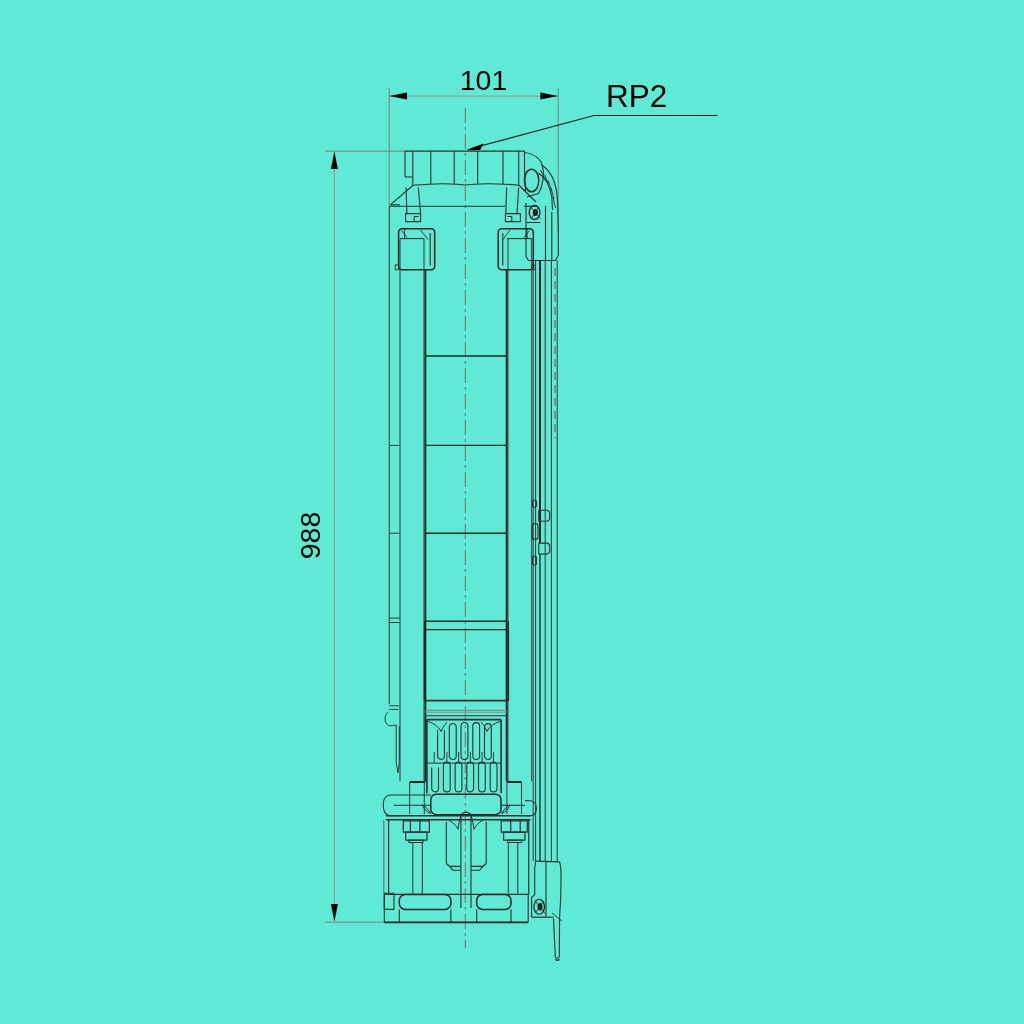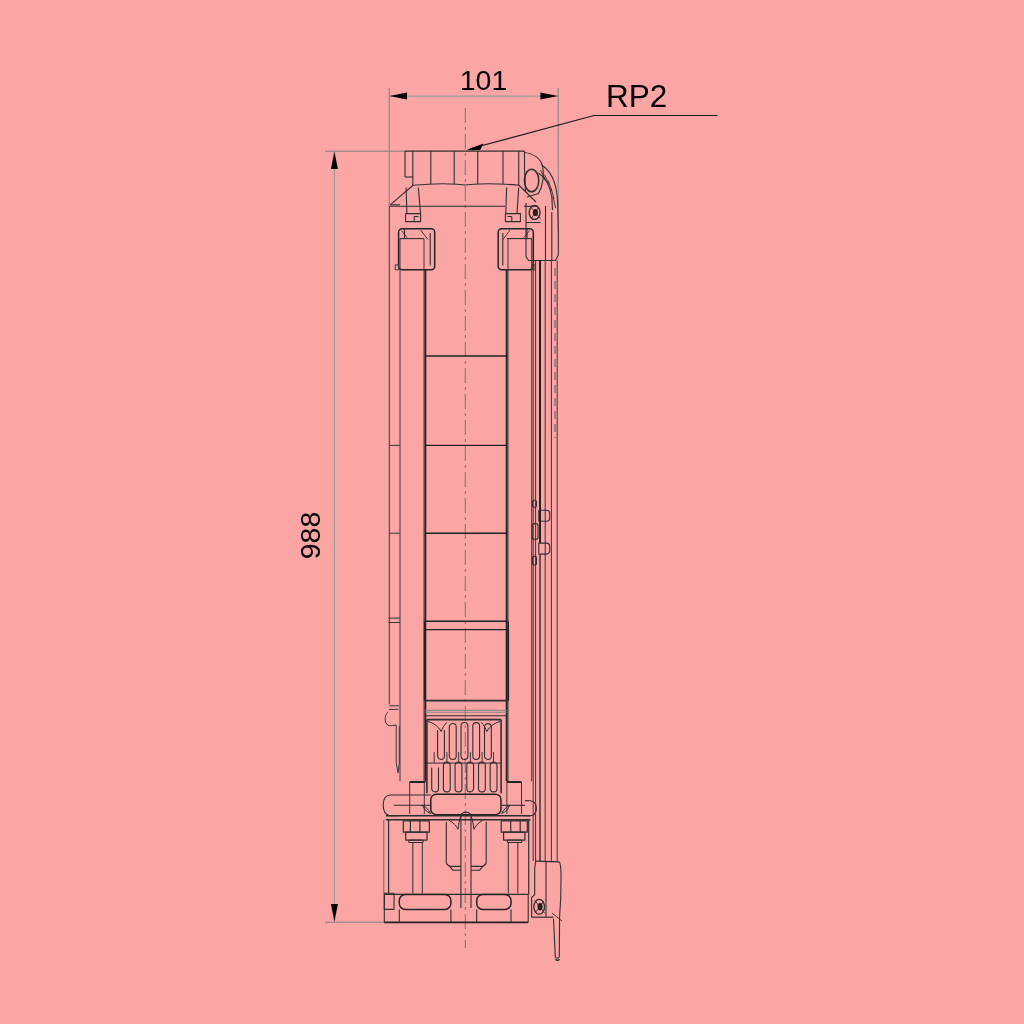--- a/index.html
+++ b/index.html
@@ -1,16 +1,16 @@
 <!DOCTYPE html>
 <html><head>
 <meta charset="utf-8">
 <style>
   html,body{margin:0;padding:0;background:#ffffff;}
-  .page{width:1024px;height:1024px;position:relative;background:#fca5a5;overflow:hidden;}
+  .page{width:1024px;height:1024px;position:relative;background:#5eead4;overflow:hidden;}
   svg{position:absolute;left:0;top:0;}
   text{font-family:"Liberation Sans", sans-serif;fill:#000;}
 </style>
 </head>
 <body>
 <div class="page">
 <svg width="1024" height="1024" viewBox="0 0 1024 1024" fill="none" stroke-linecap="butt" stroke-linejoin="round">
 
 <line x1="465.3" y1="108" x2="465.3" y2="948" stroke="#7a7a7a" stroke-width="1.1" stroke-dasharray="15 4 3 4"></line>
 

